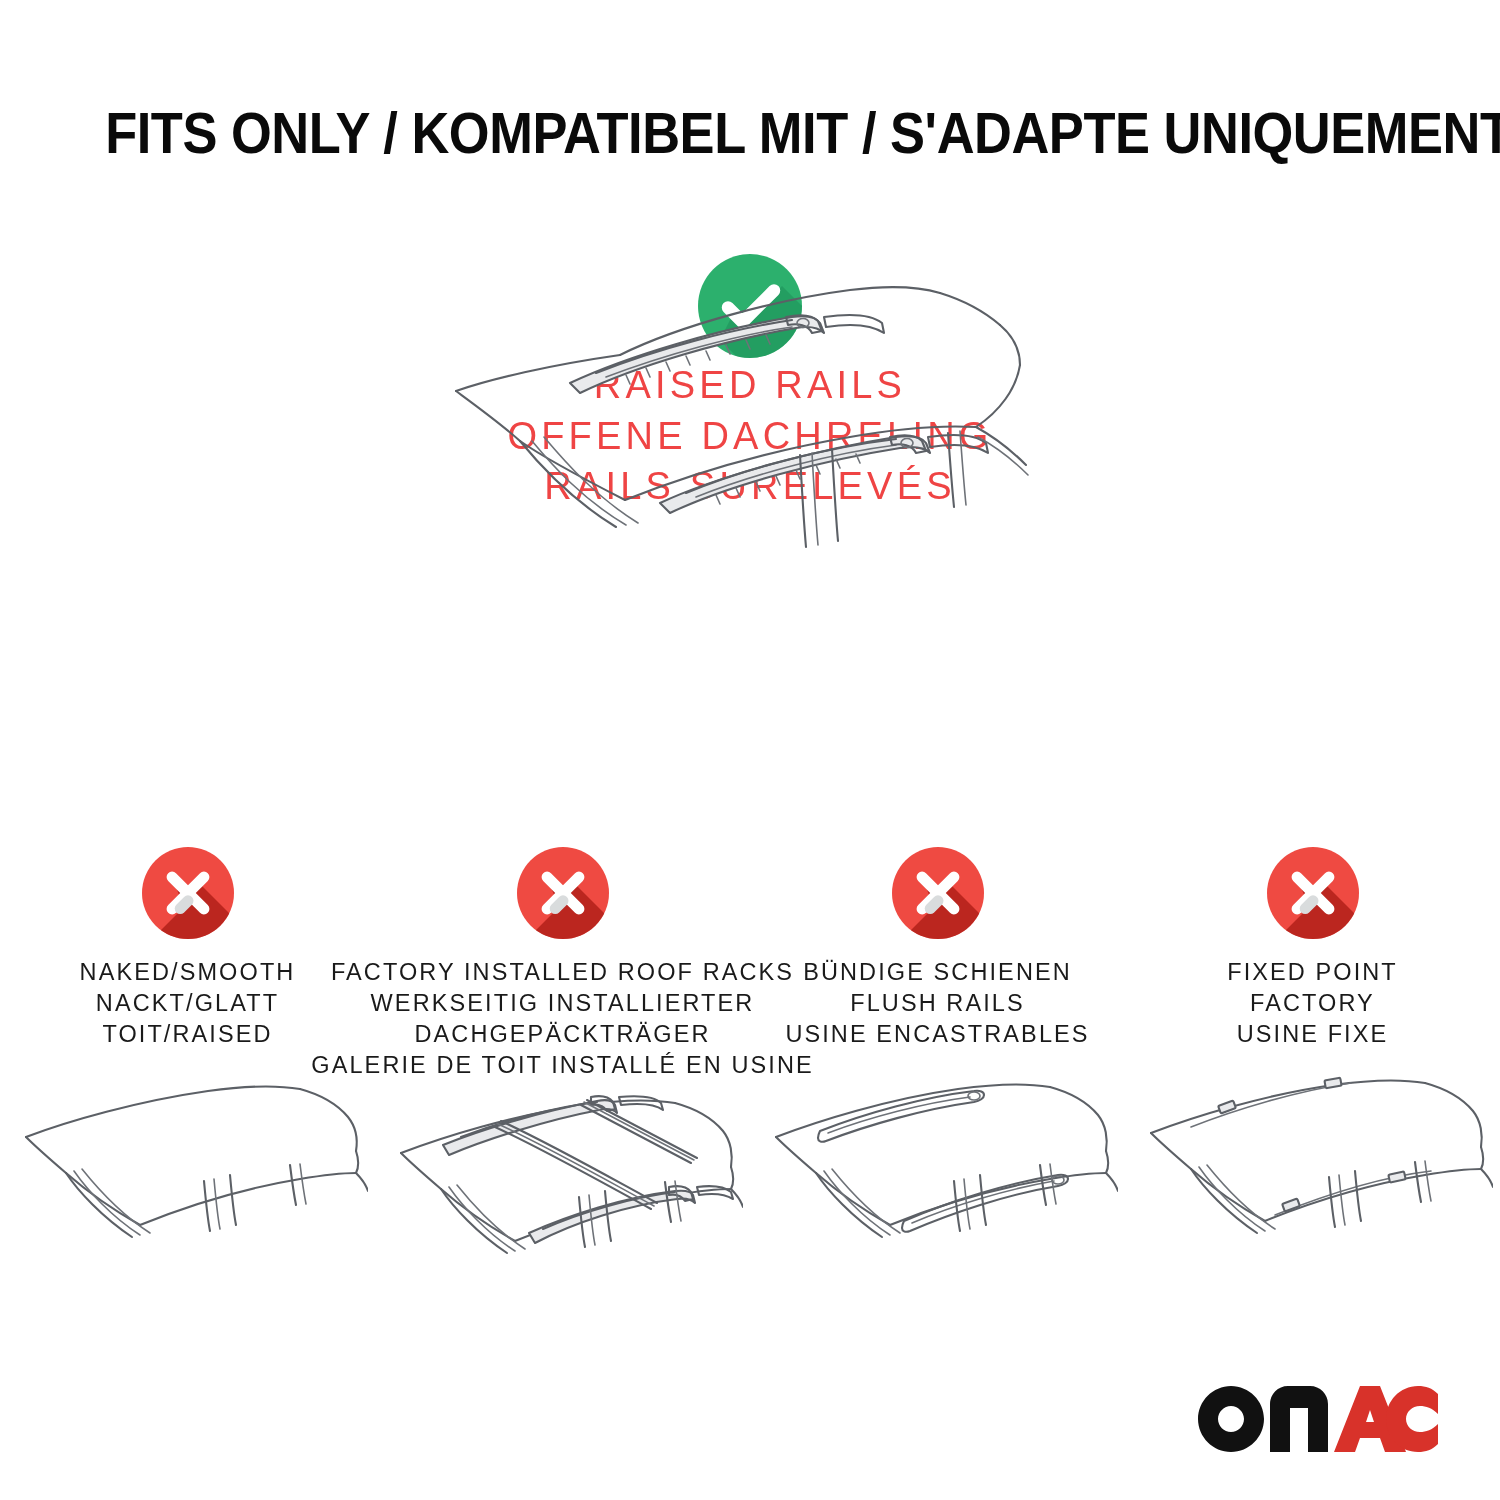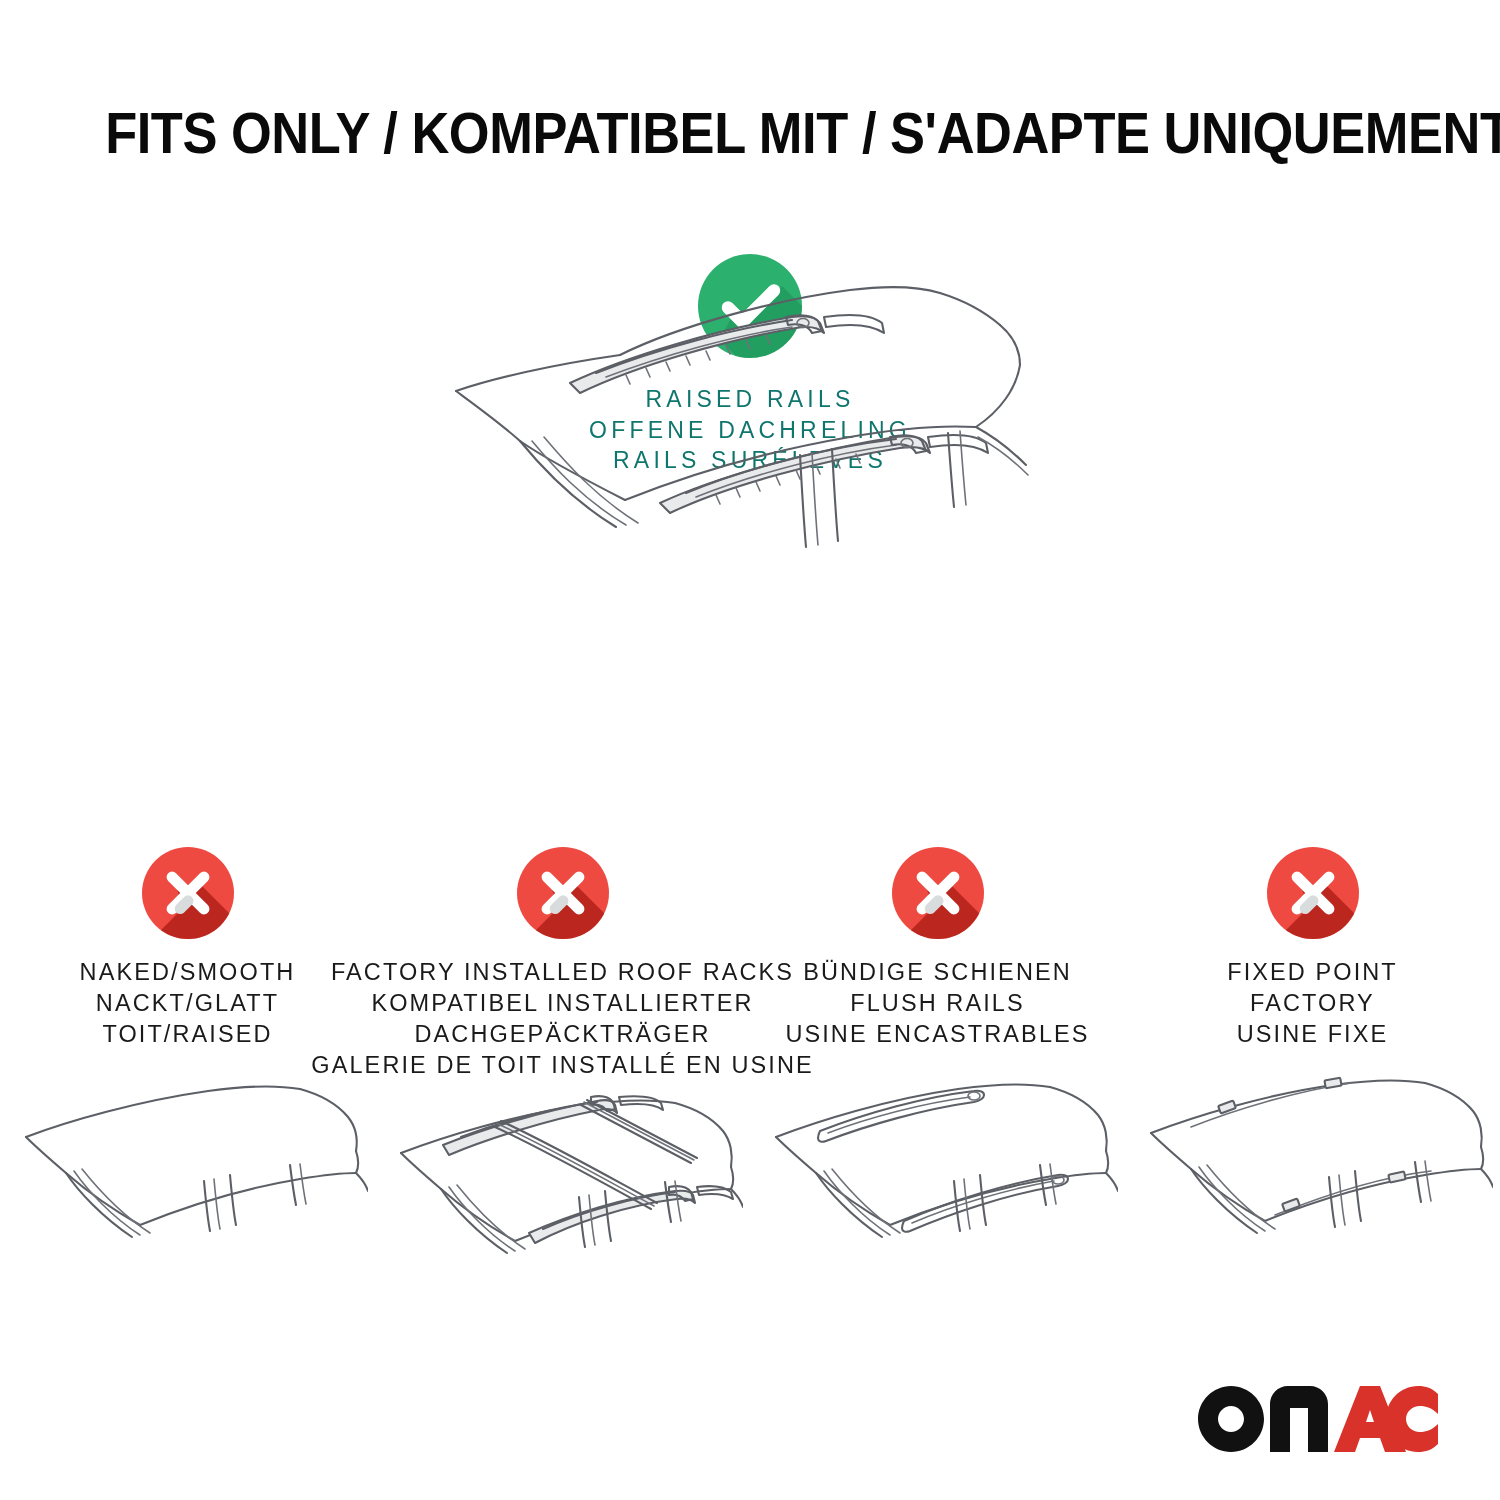--- a/index.html
+++ b/index.html
@@ -47,26 +47,25 @@
     width: 1500px;
     text-align: center;
   }
   .badge-wrap {
     width: 108px;
     height: 108px;
     margin: 0 auto;
     position: relative;
   }
   .hero-labels {
-    margin-top: 24px;
-    font-size: 23px;
+    font-size: 38px;
     letter-spacing: 4.2px;
     line-height: 1.33;
     font-weight: 400;
-    color: #0f766e;
+    color: #ef4444;
   }
   .hero-labels div { white-space: nowrap; }
 
   .hero-art {
     position: absolute;
     left: 420px;
     top: 255px;
     width: 660px;
     height: 320px;
   }
@@ -273,21 +272,21 @@
         <g clip-path="url(#clipX2)">
           <polygon points="35,40 48,53 61,40 96,75 96,110 40,110 18,88 31,75 44,62" fill="#A91B14" opacity="0.75"></polygon>
         </g>
         <rect x="42.5" y="20" width="11" height="56" rx="5.5" fill="#FFFFFF" transform="rotate(45 48 48)"></rect>
         <rect x="42.5" y="20" width="11" height="56" rx="5.5" fill="#FFFFFF" transform="rotate(-45 48 48)"></rect>
         <rect x="48" y="48" width="11" height="22" rx="5.5" fill="#D9DCDD" transform="rotate(45 48 48)"></rect>
       </svg>
     </div>
     <div class="col-labels">
       <div>FACTORY INSTALLED ROOF RACKS</div>
-      <div>KOMPATIBEL INSTALLIERTER</div>
+      <div>WERKSEITIG INSTALLIERTER</div>
       <div>DACHGEPÄCKTRÄGER</div>
       <div>GALERIE DE TOIT INSTALLÉ EN USINE</div>
     </div>
     <div class="col-art">
       <svg width="360" height="230" viewBox="0 0 360 230" aria-hidden="true">
 
         <path class="ln" d="M18 66 C60 50 130 28 200 18 C236 13 268 12 292 16"></path>
         <path class="ln" d="M18 66 C28 76 44 90 58 102"></path>
         <path class="ln" d="M58 102 C74 116 100 136 132 154"></path>
         <path class="ln" d="M132 154 C186 132 244 116 292 108 C316 104 334 102 348 102"></path>

